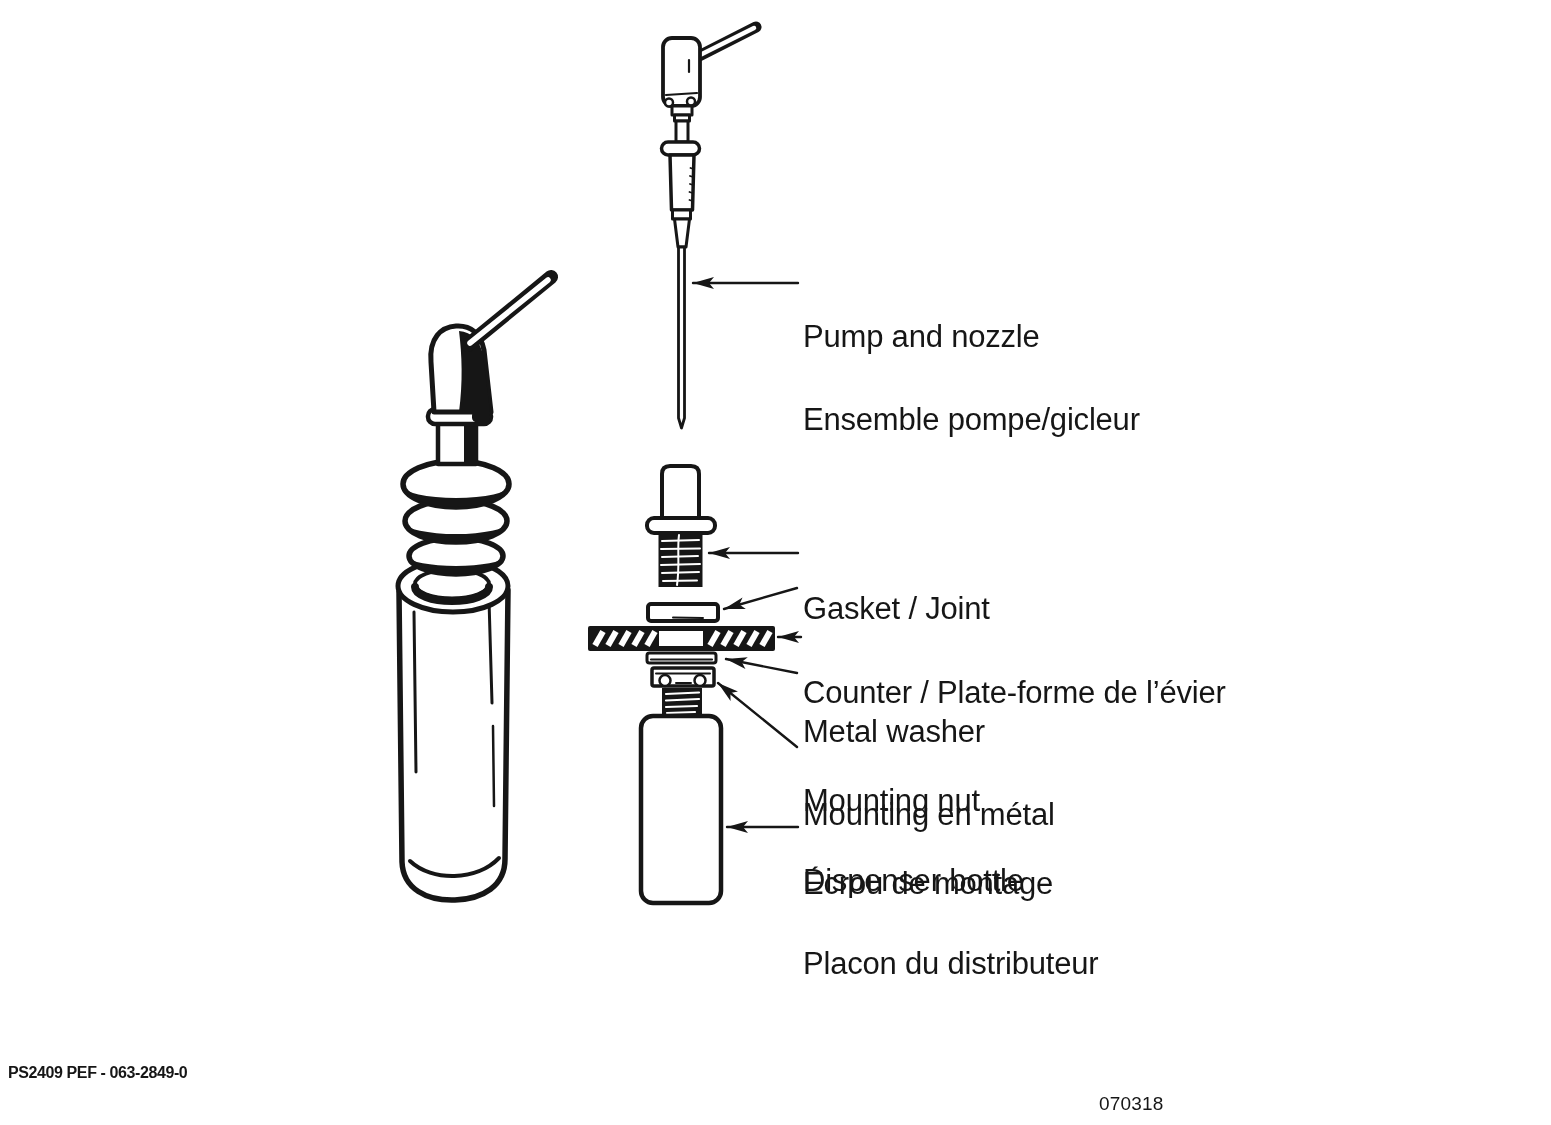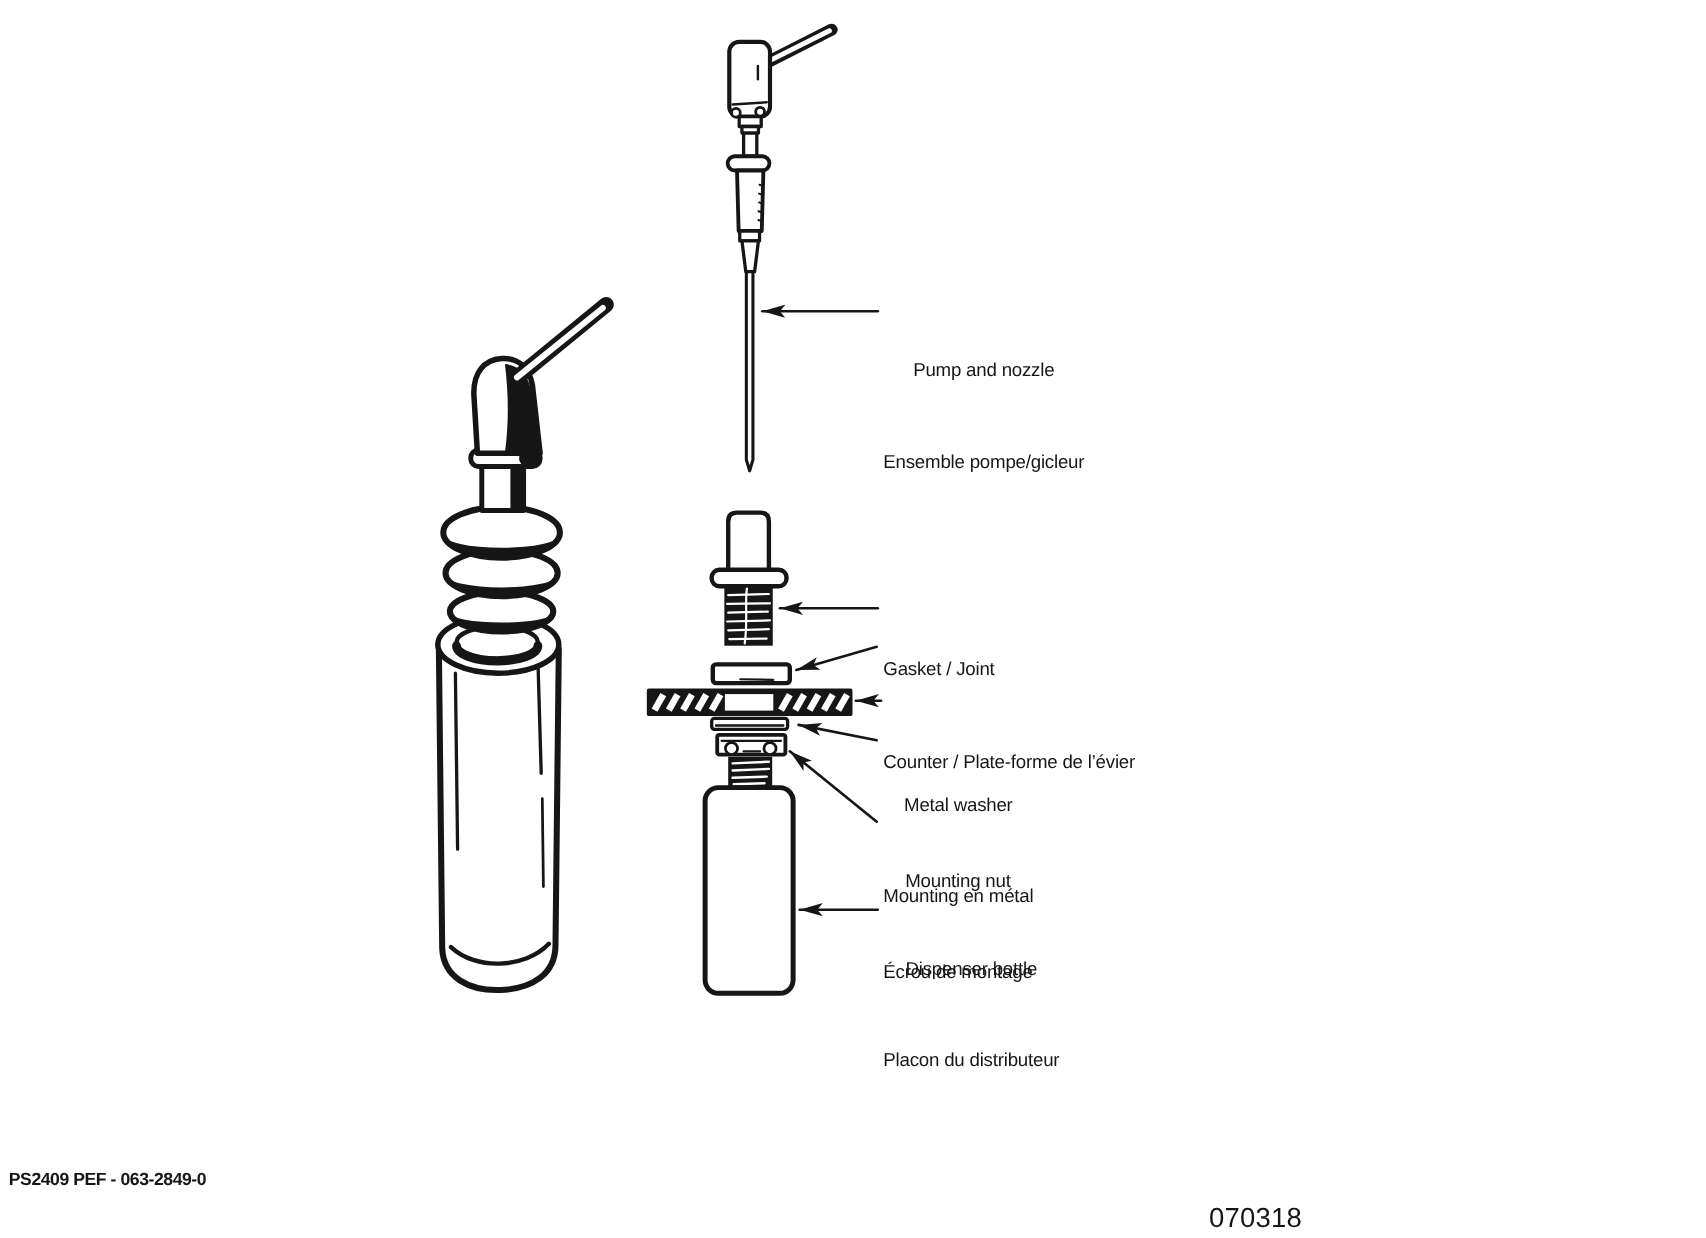--- a/index.html
+++ b/index.html
@@ -1,21 +1,21 @@
 <!DOCTYPE html>
 <html><head>
 <meta charset="utf-8">
 <style>
   html,body{margin:0;padding:0;background:#fff;}
   .page{position:relative;width:1551px;height:1125px;background:#ffffff;overflow:hidden;
         font-family:"Liberation Sans",sans-serif;color:#161616;}
   .art{position:absolute;left:0;top:0;}
-  .callout{position:absolute;font-size:17px;line-height:27.5px;letter-spacing:-0.2px;white-space:pre;text-align:center;}
+  .callout{position:absolute;font-size:31px;line-height:27.5px;letter-spacing:-0.2px;white-space:pre;}
   .f-line{position:absolute;font-weight:bold;font-size:16px;letter-spacing:-0.4px;white-space:pre;}
-  .f-code{position:absolute;font-size:25px;letter-spacing:0.2px;}
+  .f-code{position:absolute;font-size:19px;letter-spacing:0.2px;}
   svg *{vector-effect:none;}
 </style>
 </head>
 <body>
 
 <div class="page">
 
   <svg class="art" width="1551" height="1125" viewBox="0 0 1551 1125" fill="none" stroke="#161616" stroke-linecap="round" stroke-linejoin="round">
     <defs>
       <marker id="ah" markerUnits="userSpaceOnUse" markerWidth="22" markerHeight="14" refX="21" refY="7" orient="auto">

